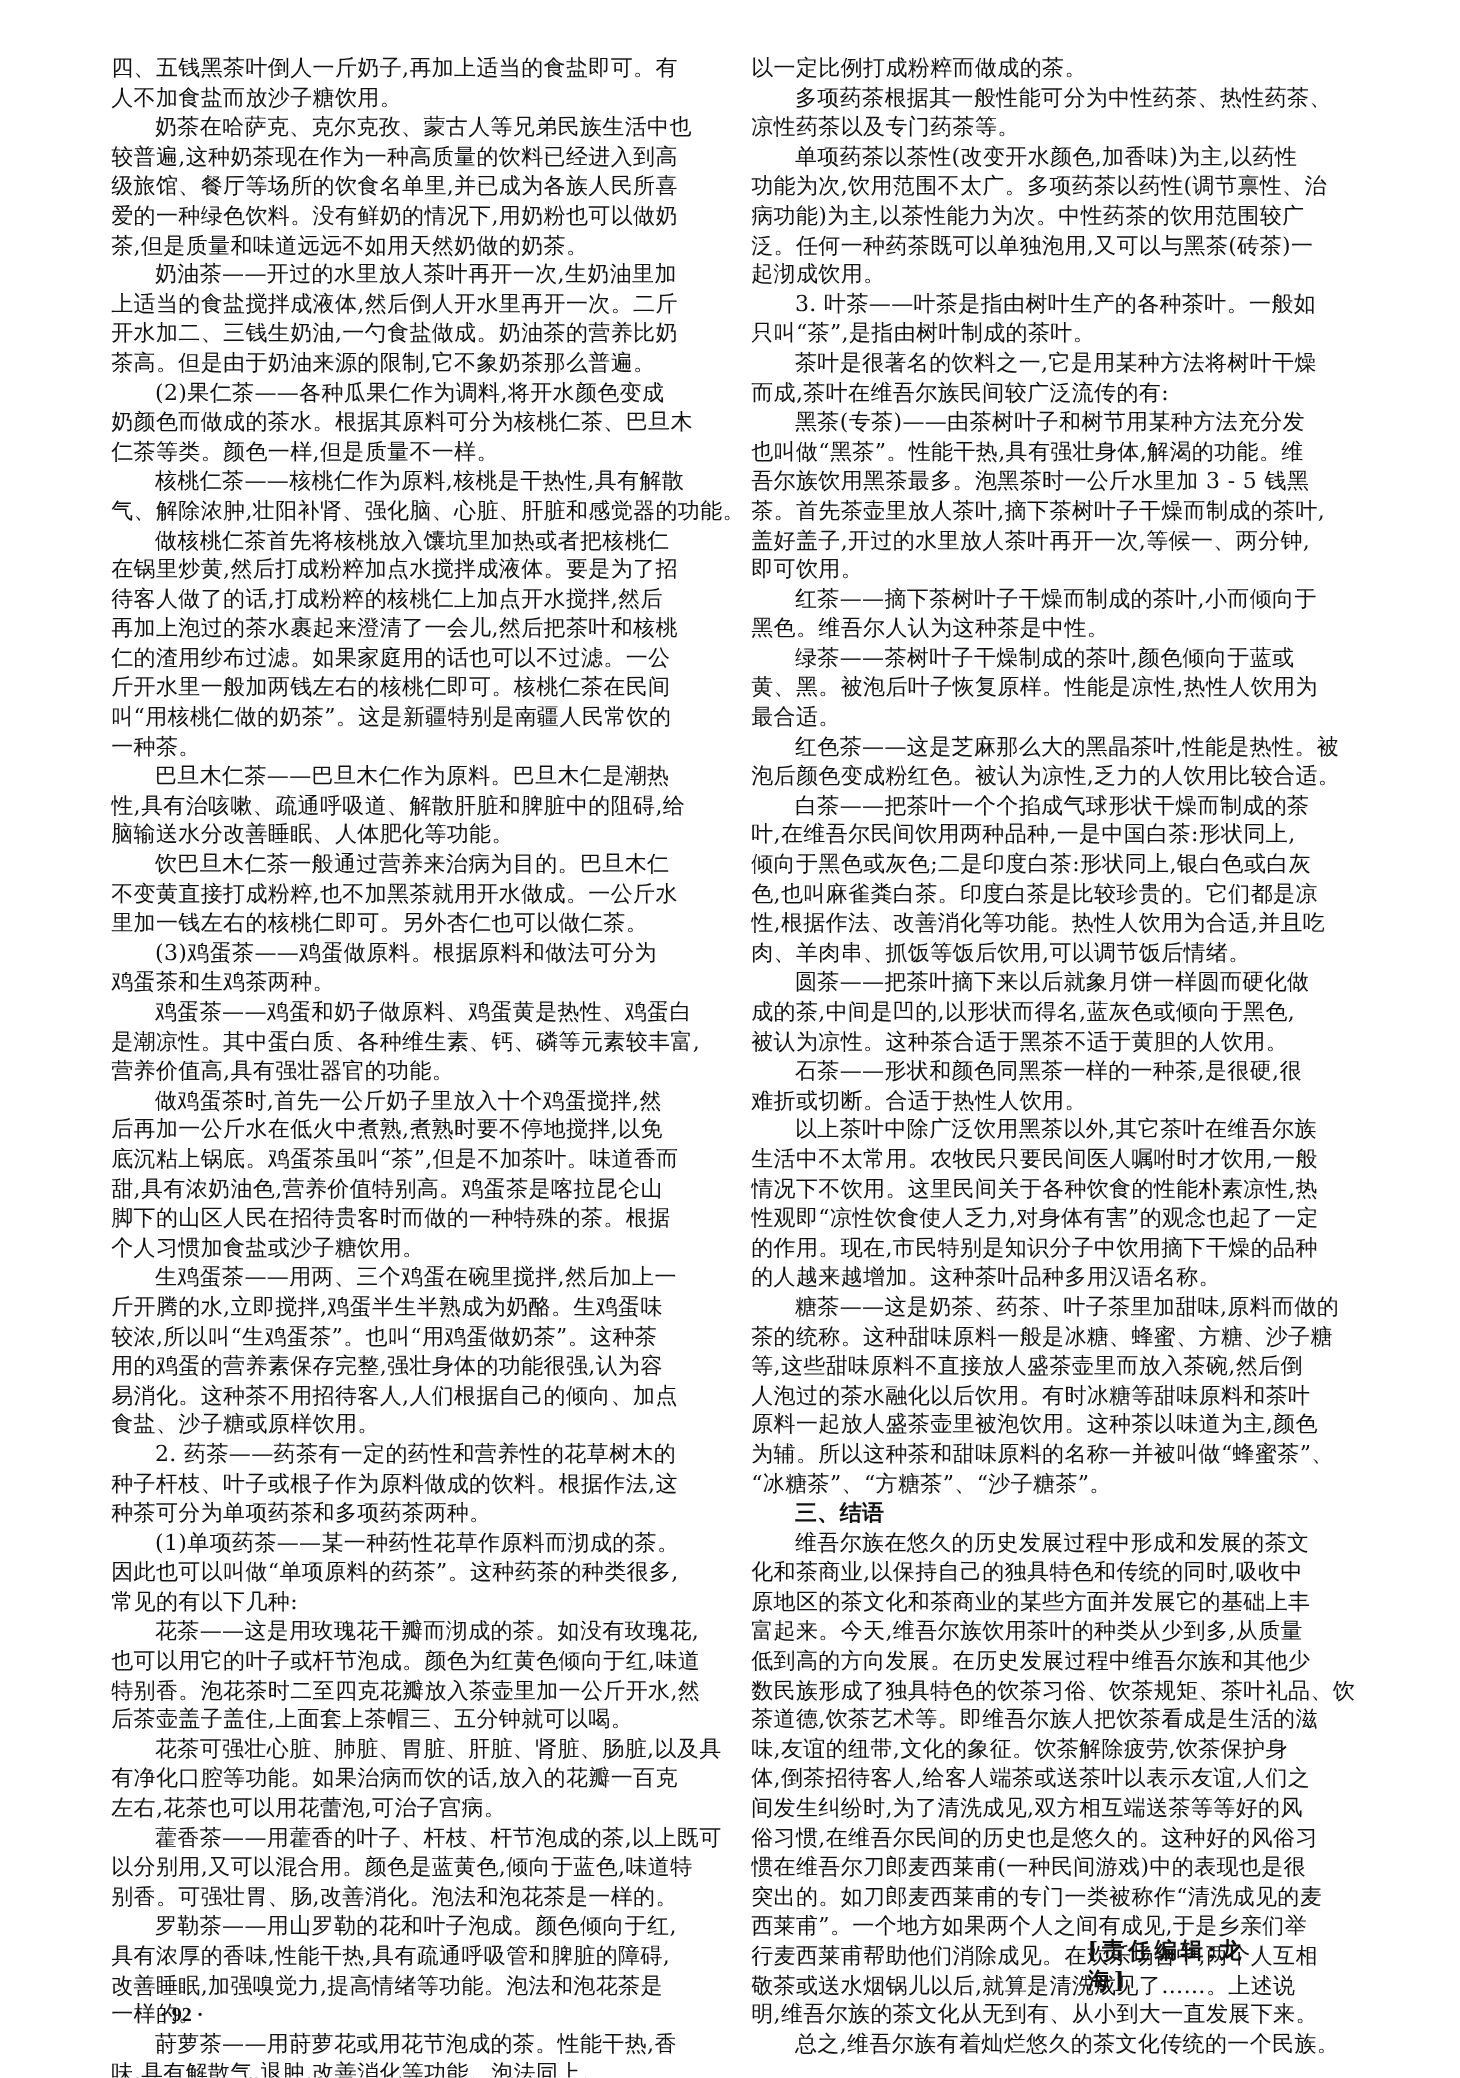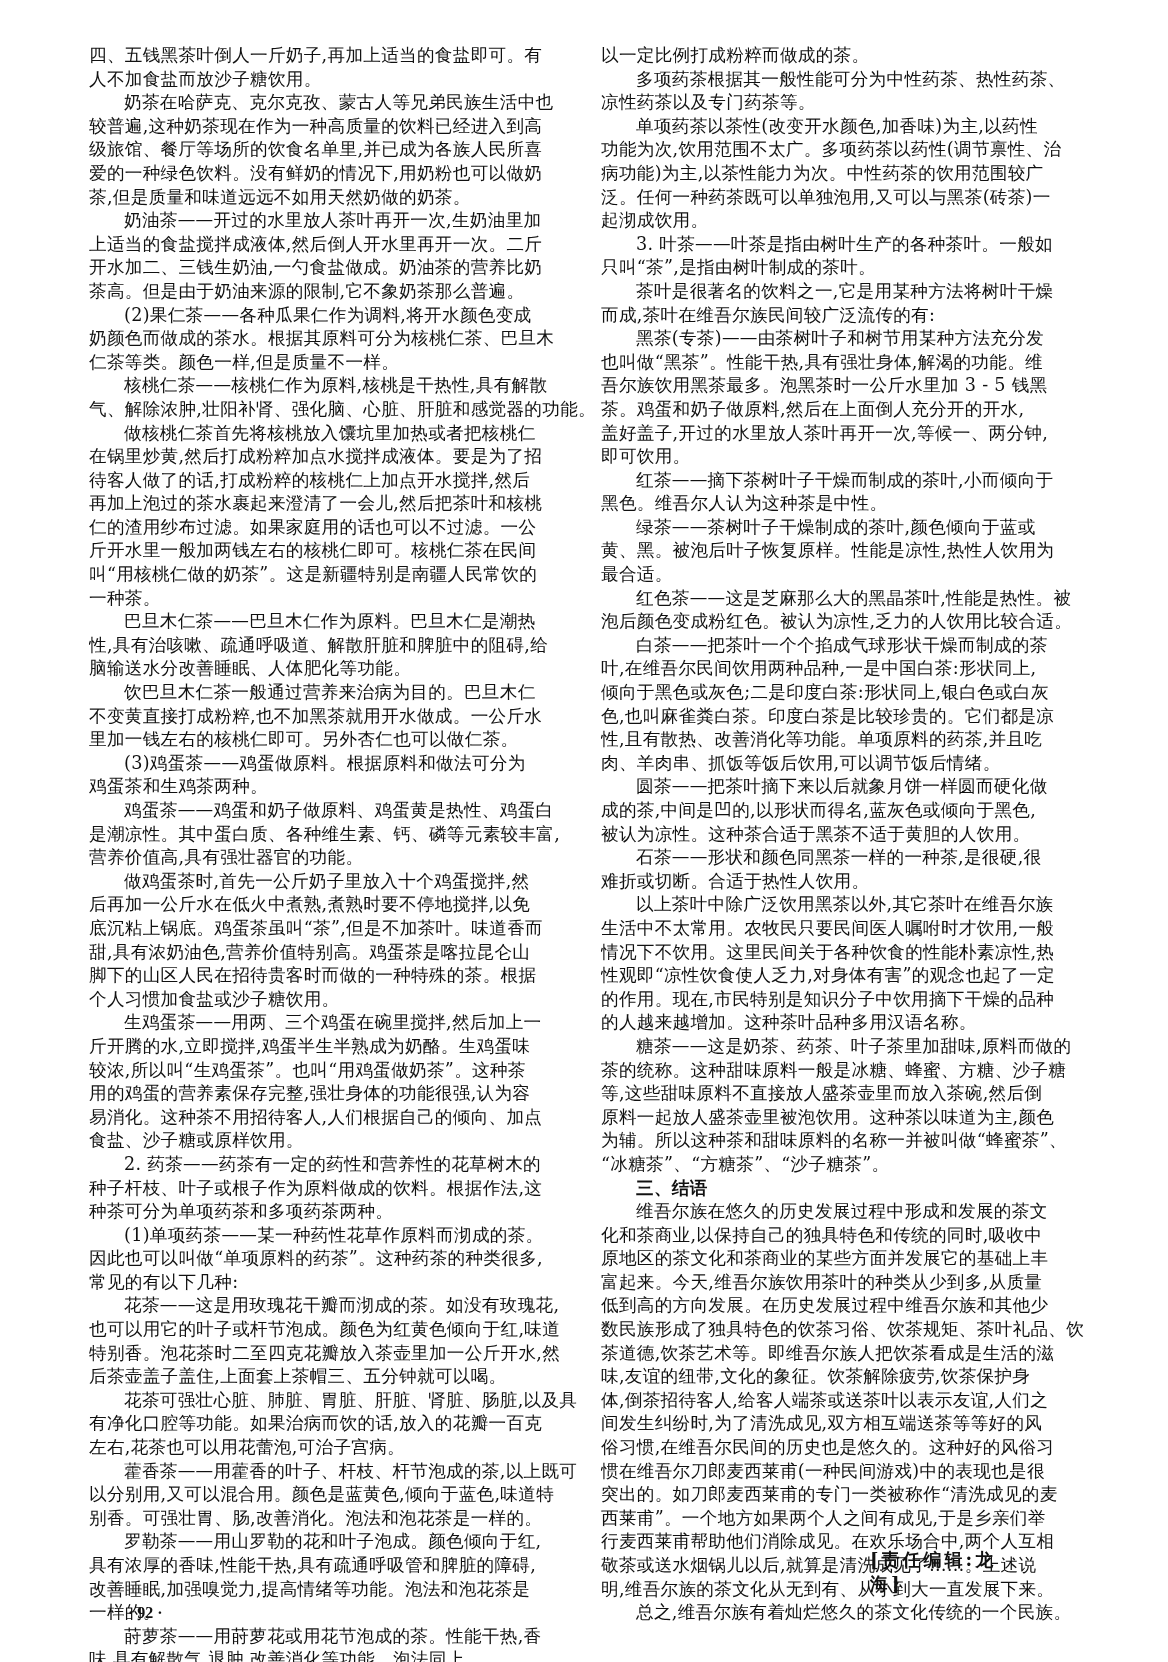--- a/index.html
+++ b/index.html
@@ -98,50 +98,51 @@
       <span class="line">病功能)为主,以茶性能力为次。中性药茶的饮用范围较广</span>
       <span class="line">泛。任何一种药茶既可以单独泡用,又可以与黑茶(砖茶)一</span>
       <span class="line">起沏成饮用。</span>
       <span class="line indent">3. 叶茶——叶茶是指由树叶生产的各种茶叶。一般如</span>
       <span class="line">只叫“茶”,是指由树叶制成的茶叶。</span>
       <span class="line indent">茶叶是很著名的饮料之一,它是用某种方法将树叶干燥</span>
       <span class="line">而成,茶叶在维吾尔族民间较广泛流传的有:</span>
       <span class="line indent">黑茶(专茶)——由茶树叶子和树节用某种方法充分发</span>
       <span class="line">也叫做“黑茶”。性能干热,具有强壮身体,解渴的功能。维</span>
       <span class="line">吾尔族饮用黑茶最多。泡黑茶时一公斤水里加 3 - 5 钱黑</span>
-      <span class="line">茶。鸡蛋和奶子做原料,然后在上面倒人充分开的开水,</span>
+      <span class="line">茶。首先茶壶里放人茶叶,摘下茶树叶子干燥而制成的茶叶,</span>
       <span class="line">盖好盖子,开过的水里放人茶叶再开一次,等候一、两分钟,</span>
       <span class="line">即可饮用。</span>
       <span class="line indent">红茶——摘下茶树叶子干燥而制成的茶叶,小而倾向于</span>
       <span class="line">黑色。维吾尔人认为这种茶是中性。</span>
       <span class="line indent">绿茶——茶树叶子干燥制成的茶叶,颜色倾向于蓝或</span>
       <span class="line">黄、黑。被泡后叶子恢复原样。性能是凉性,热性人饮用为</span>
       <span class="line">最合适。</span>
       <span class="line indent">红色茶——这是芝麻那么大的黑晶茶叶,性能是热性。被</span>
       <span class="line">泡后颜色变成粉红色。被认为凉性,乏力的人饮用比较合适。</span>
       <span class="line indent">白茶——把茶叶一个个掐成气球形状干燥而制成的茶</span>
       <span class="line">叶,在维吾尔民间饮用两种品种,一是中国白茶:形状同上,</span>
       <span class="line">倾向于黑色或灰色;二是印度白茶:形状同上,银白色或白灰</span>
       <span class="line">色,也叫麻雀粪白茶。印度白茶是比较珍贵的。它们都是凉</span>
-      <span class="line">性,且有散热、改善消化等功能。单项原料的药茶,并且吃</span>
+      <span class="line">性,根据作法、改善消化等功能。热性人饮用为合适,并且吃</span>
       <span class="line">肉、羊肉串、抓饭等饭后饮用,可以调节饭后情绪。</span>
       <span class="line indent">圆茶——把茶叶摘下来以后就象月饼一样圆而硬化做</span>
       <span class="line">成的茶,中间是凹的,以形状而得名,蓝灰色或倾向于黑色,</span>
       <span class="line">被认为凉性。这种茶合适于黑茶不适于黄胆的人饮用。</span>
       <span class="line indent">石茶——形状和颜色同黑茶一样的一种茶,是很硬,很</span>
       <span class="line">难折或切断。合适于热性人饮用。</span>
       <span class="line indent">以上茶叶中除广泛饮用黑茶以外,其它茶叶在维吾尔族</span>
       <span class="line">生活中不太常用。农牧民只要民间医人嘱咐时才饮用,一般</span>
       <span class="line">情况下不饮用。这里民间关于各种饮食的性能朴素凉性,热</span>
       <span class="line">性观即“凉性饮食使人乏力,对身体有害”的观念也起了一定</span>
       <span class="line">的作用。现在,市民特别是知识分子中饮用摘下干燥的品种</span>
       <span class="line">的人越来越增加。这种茶叶品种多用汉语名称。</span>
       <span class="line indent">糖茶——这是奶茶、药茶、叶子茶里加甜味,原料而做的</span>
       <span class="line">茶的统称。这种甜味原料一般是冰糖、蜂蜜、方糖、沙子糖</span>
       <span class="line">等,这些甜味原料不直接放人盛茶壶里而放入茶碗,然后倒</span>
+      <span class="line">人泡过的茶水融化以后饮用。有时冰糖等甜味原料和茶叶</span>
       <span class="line">原料一起放人盛茶壶里被泡饮用。这种茶以味道为主,颜色</span>
       <span class="line">为辅。所以这种茶和甜味原料的名称一并被叫做“蜂蜜茶”、</span>
       <span class="line">“冰糖茶”、“方糖茶”、“沙子糖茶”。</span>
       <span class="line indent heading">三、结语</span>
       <span class="line indent">维吾尔族在悠久的历史发展过程中形成和发展的茶文</span>
       <span class="line">化和茶商业,以保持自己的独具特色和传统的同时,吸收中</span>
       <span class="line">原地区的茶文化和茶商业的某些方面并发展它的基础上丰</span>
       <span class="line">富起来。今天,维吾尔族饮用茶叶的种类从少到多,从质量</span>
       <span class="line">低到高的方向发展。在历史发展过程中维吾尔族和其他少</span>
       <span class="line">数民族形成了独具特色的饮茶习俗、饮茶规矩、茶叶礼品、饮</span>

